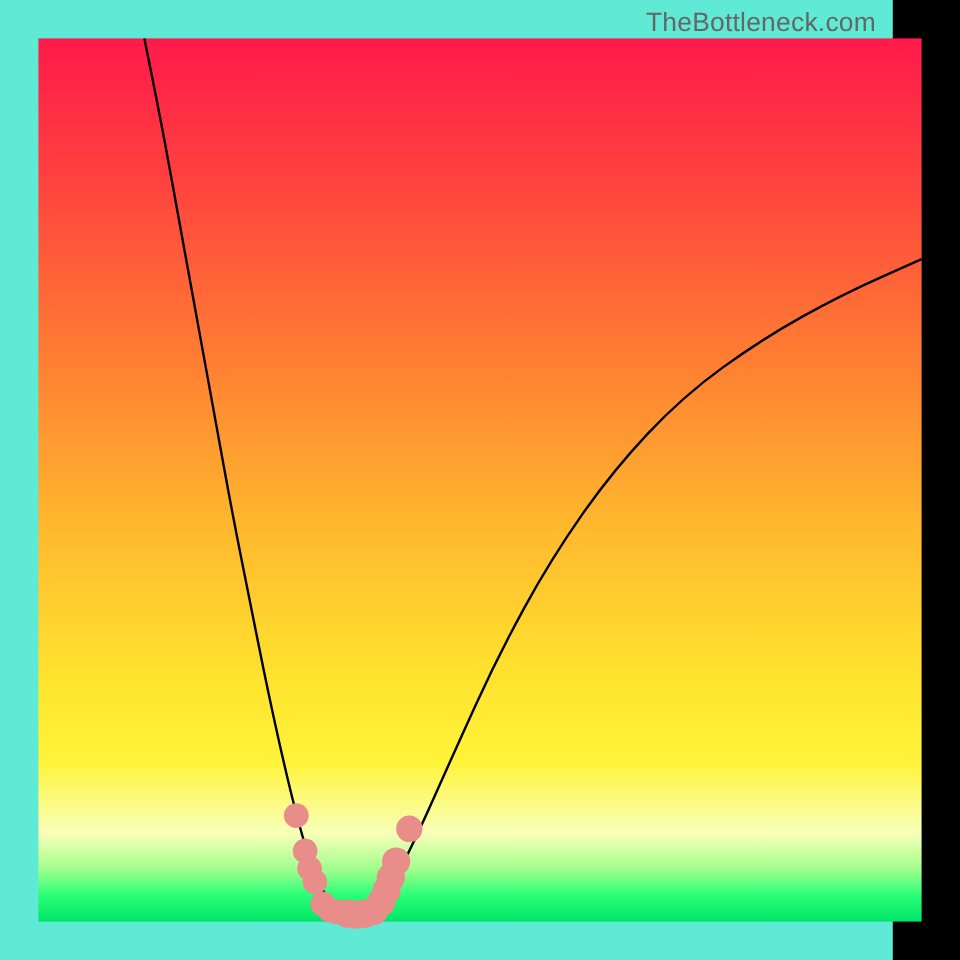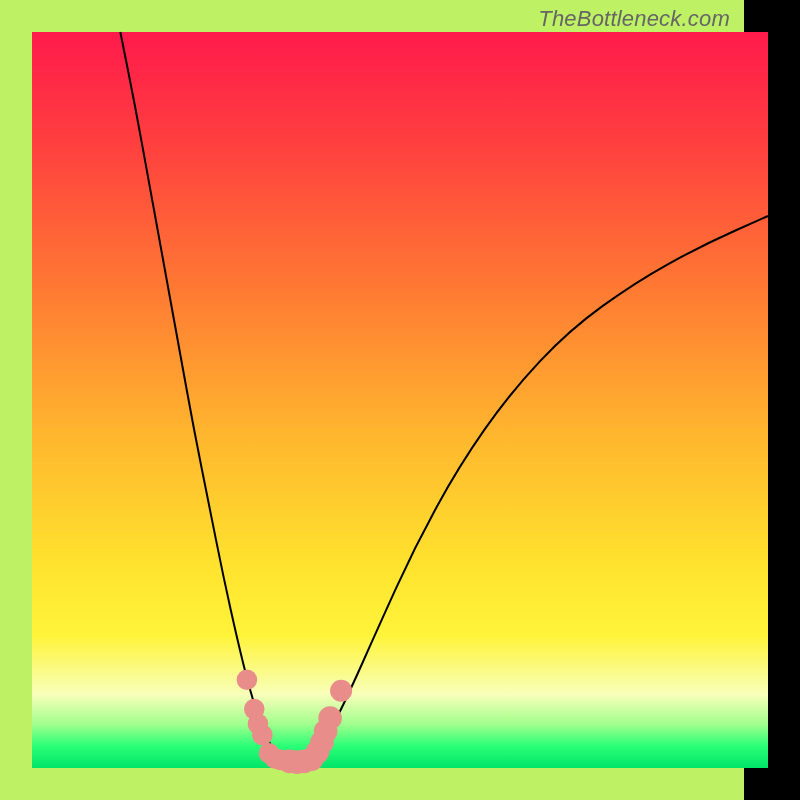--- a/index.html
+++ b/index.html
@@ -8,22 +8,21 @@
     width: 800px;
     height: 800px;
     background: #000;
     overflow: hidden;
     font-family: Arial, Helvetica, sans-serif;
   }
   .stage {
     position: relative;
     width: 744px;
     height: 800px;
-    background: #bef264;
-    font-style: italic;
+    background: #5eead4;
   }
   .plot {
     position: absolute;
     left: 32px;
     top: 32px;
     width: 736px;
     height: 736px;
     
     background: linear-gradient(
       to bottom,

